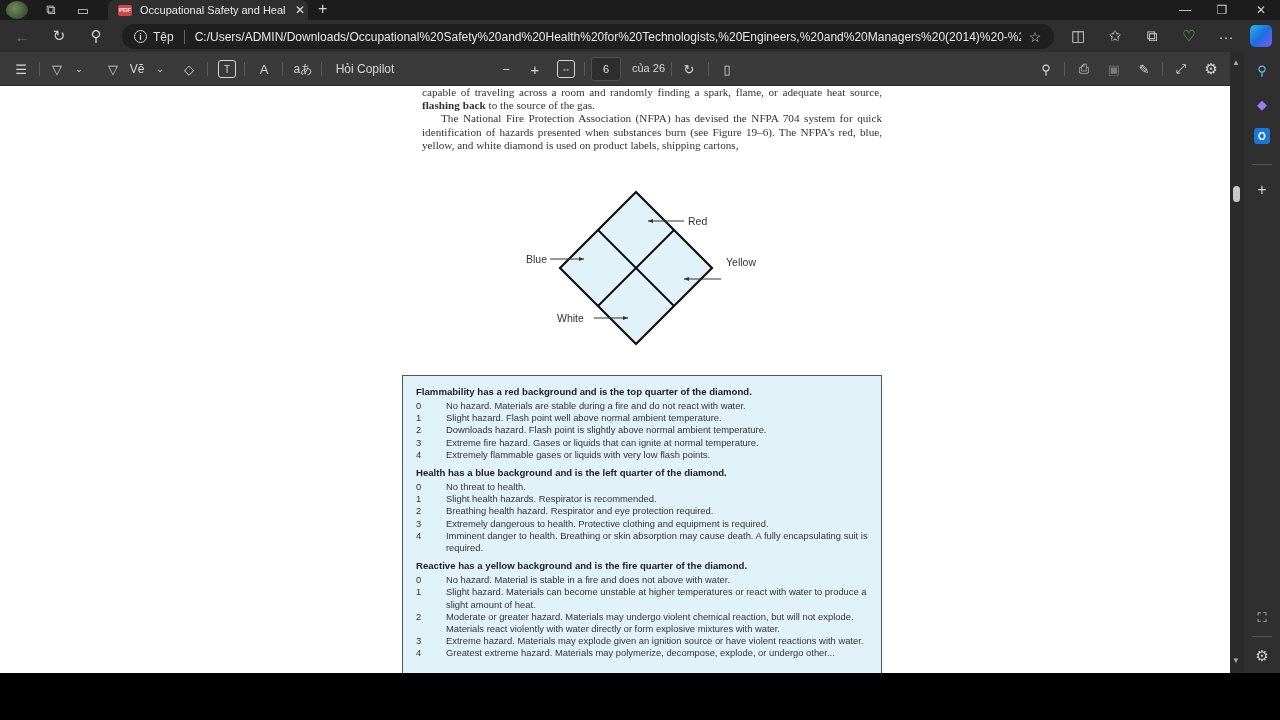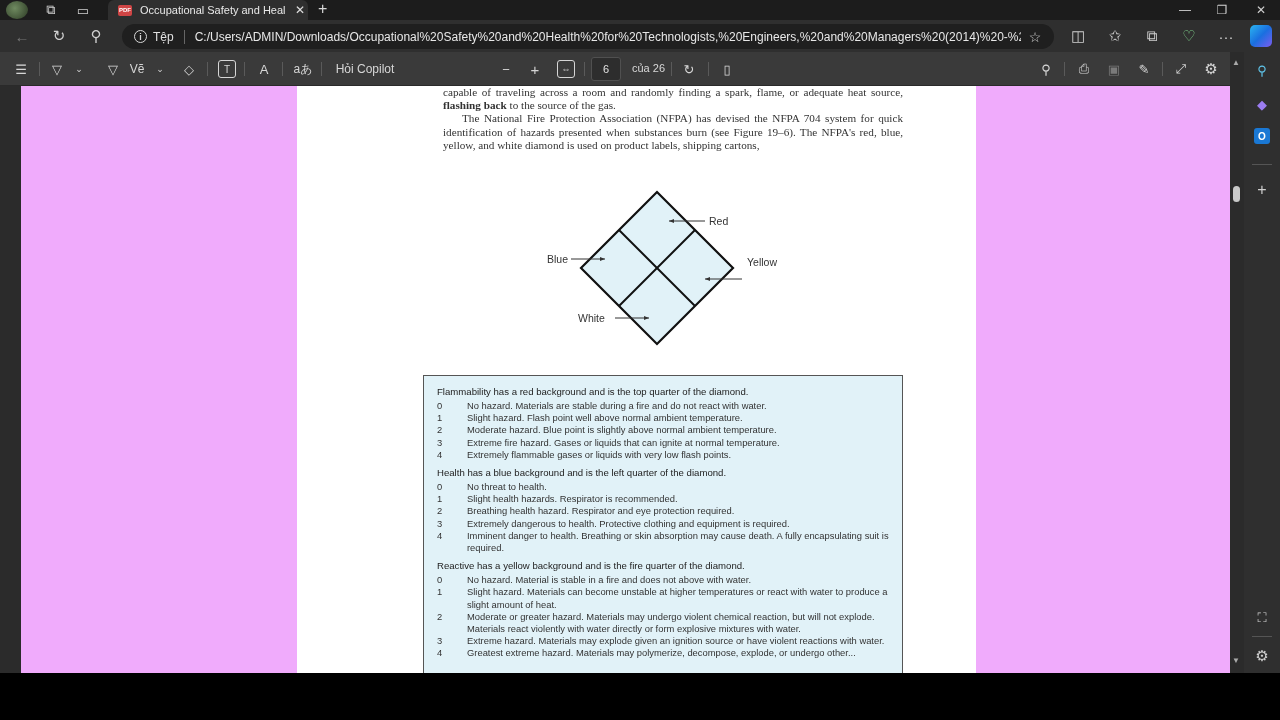--- a/index.html
+++ b/index.html
@@ -27,29 +27,29 @@
   .star { color: #cfcfcf; font-size: 14px; margin-left: 8px; }
   .copilot-logo { position: absolute; left: 1250px; top: 25px; width: 22px; height: 22px; border-radius: 5px; background: linear-gradient(135deg, #2bb5f0, #1a6fe0 50%, #7c5cf0); }
   
   .pdfbar { position: absolute; left: 0; top: 52px; width: 1230px; height: 34px; background: #3a3a3a; border-bottom: 1px solid #2a2a2a; }
   .tb { position: absolute; top: 8px; height: 18px; color: #d6d6d6; font-size: 13px; display: flex; align-items: center; justify-content: center; }
   .tb.dim { color: #7a7a7a; }
   .tb-sep { position: absolute; top: 10px; width: 1px; height: 14px; background: #5a5a5a; }
   .page-input { position: absolute; left: 591px; top: 5px; width: 30px; height: 24px; background: #2d2d2d; border: 1px solid #505050; border-radius: 3px; color: #e0e0e0; font-size: 11px; text-align: center; line-height: 22px; }
   .page-total { position: absolute; left: 632px; top: 10px; color: #d8d8d8; font-size: 11px; text-align: center; }
   
-  .docarea { position: absolute; left: 0; top: 86px; width: 1230px; height: 587px; background: #f0abfc; overflow: hidden; margin-left: 21px; }
+  .docarea { position: absolute; left: 0; top: 86px; width: 1230px; height: 587px; background: #ffffff; overflow: hidden; }
   .page { position: absolute; left: 276px; top: 0; width: 679px; height: 587px; background: #ffffff; }
   .body-text { position: absolute; left: 146px; top: 0; width: 460px; font-family: "Liberation Serif", serif; font-size: 11.2px; line-height: 13.2px; color: #333; text-align: justify; }
   .body-text p { margin: 0; }
   .indent { text-indent: 19px; }
   .diagram { position: absolute; left: 240px; top: 100px; width: 260px; height: 170px; }
   .diag-label { position: absolute; font-family: "Liberation Sans", sans-serif; font-size: 10.5px; color: #333; text-align: right; }
   .infobox { position: absolute; left: 126px; top: 289px; width: 480px; height: 310px; background: #e1f2f8; border: 1px solid #555; padding: 10px 13px; font-family: "Liberation Sans", sans-serif; color: #333; }
-  .sect-title { font-weight: normal; font-size: 9.6px; margin-bottom: 3px; color: #222; }
+  .sect-title { font-weight: bold; font-size: 9.6px; margin-bottom: 3px; color: #222; }
   .row { display: flex; font-size: 9.4px; line-height: 12.2px; }
   .row .num { width: 30px; flex: none; }
   .row .txt { flex: 1; }
   .sect { margin-bottom: 6px; }
   
   .scrollbar { position: absolute; left: 1230px; top: 52px; width: 14px; height: 621px; background: #2b2b2b; }
   .scroll-up { position: absolute; left: 2px; top: 6px; color: #aaa; font-size: 8px; }
   .scroll-down { position: absolute; left: 2px; top: 604px; color: #aaa; font-size: 8px; }
   .scroll-thumb { position: absolute; left: 3px; top: 134px; width: 7px; height: 16px; border-radius: 4px; background: #c9c9c9; }
   
@@ -170,21 +170,21 @@
           <div class="row">
               <span class="num">0</span>
               <span class="txt">No hazard. Materials are stable during a fire and do not react with water.</span>
             </div>
           <div class="row">
               <span class="num">1</span>
               <span class="txt">Slight hazard. Flash point well above normal ambient temperature.</span>
             </div>
           <div class="row">
               <span class="num">2</span>
-              <span class="txt">Moderate hazard. Blue point is slightly above normal ambient temperature.</span>
+              <span class="txt">Downloads hazard. Flash point is slightly above normal ambient temperature.</span>
             </div>
           <div class="row">
               <span class="num">3</span>
               <span class="txt">Extreme fire hazard. Gases or liquids that can ignite at normal temperature.</span>
             </div>
           <div class="row">
               <span class="num">4</span>
               <span class="txt">Extremely flammable gases or liquids with very low flash points.</span>
             </div>
         </div>

